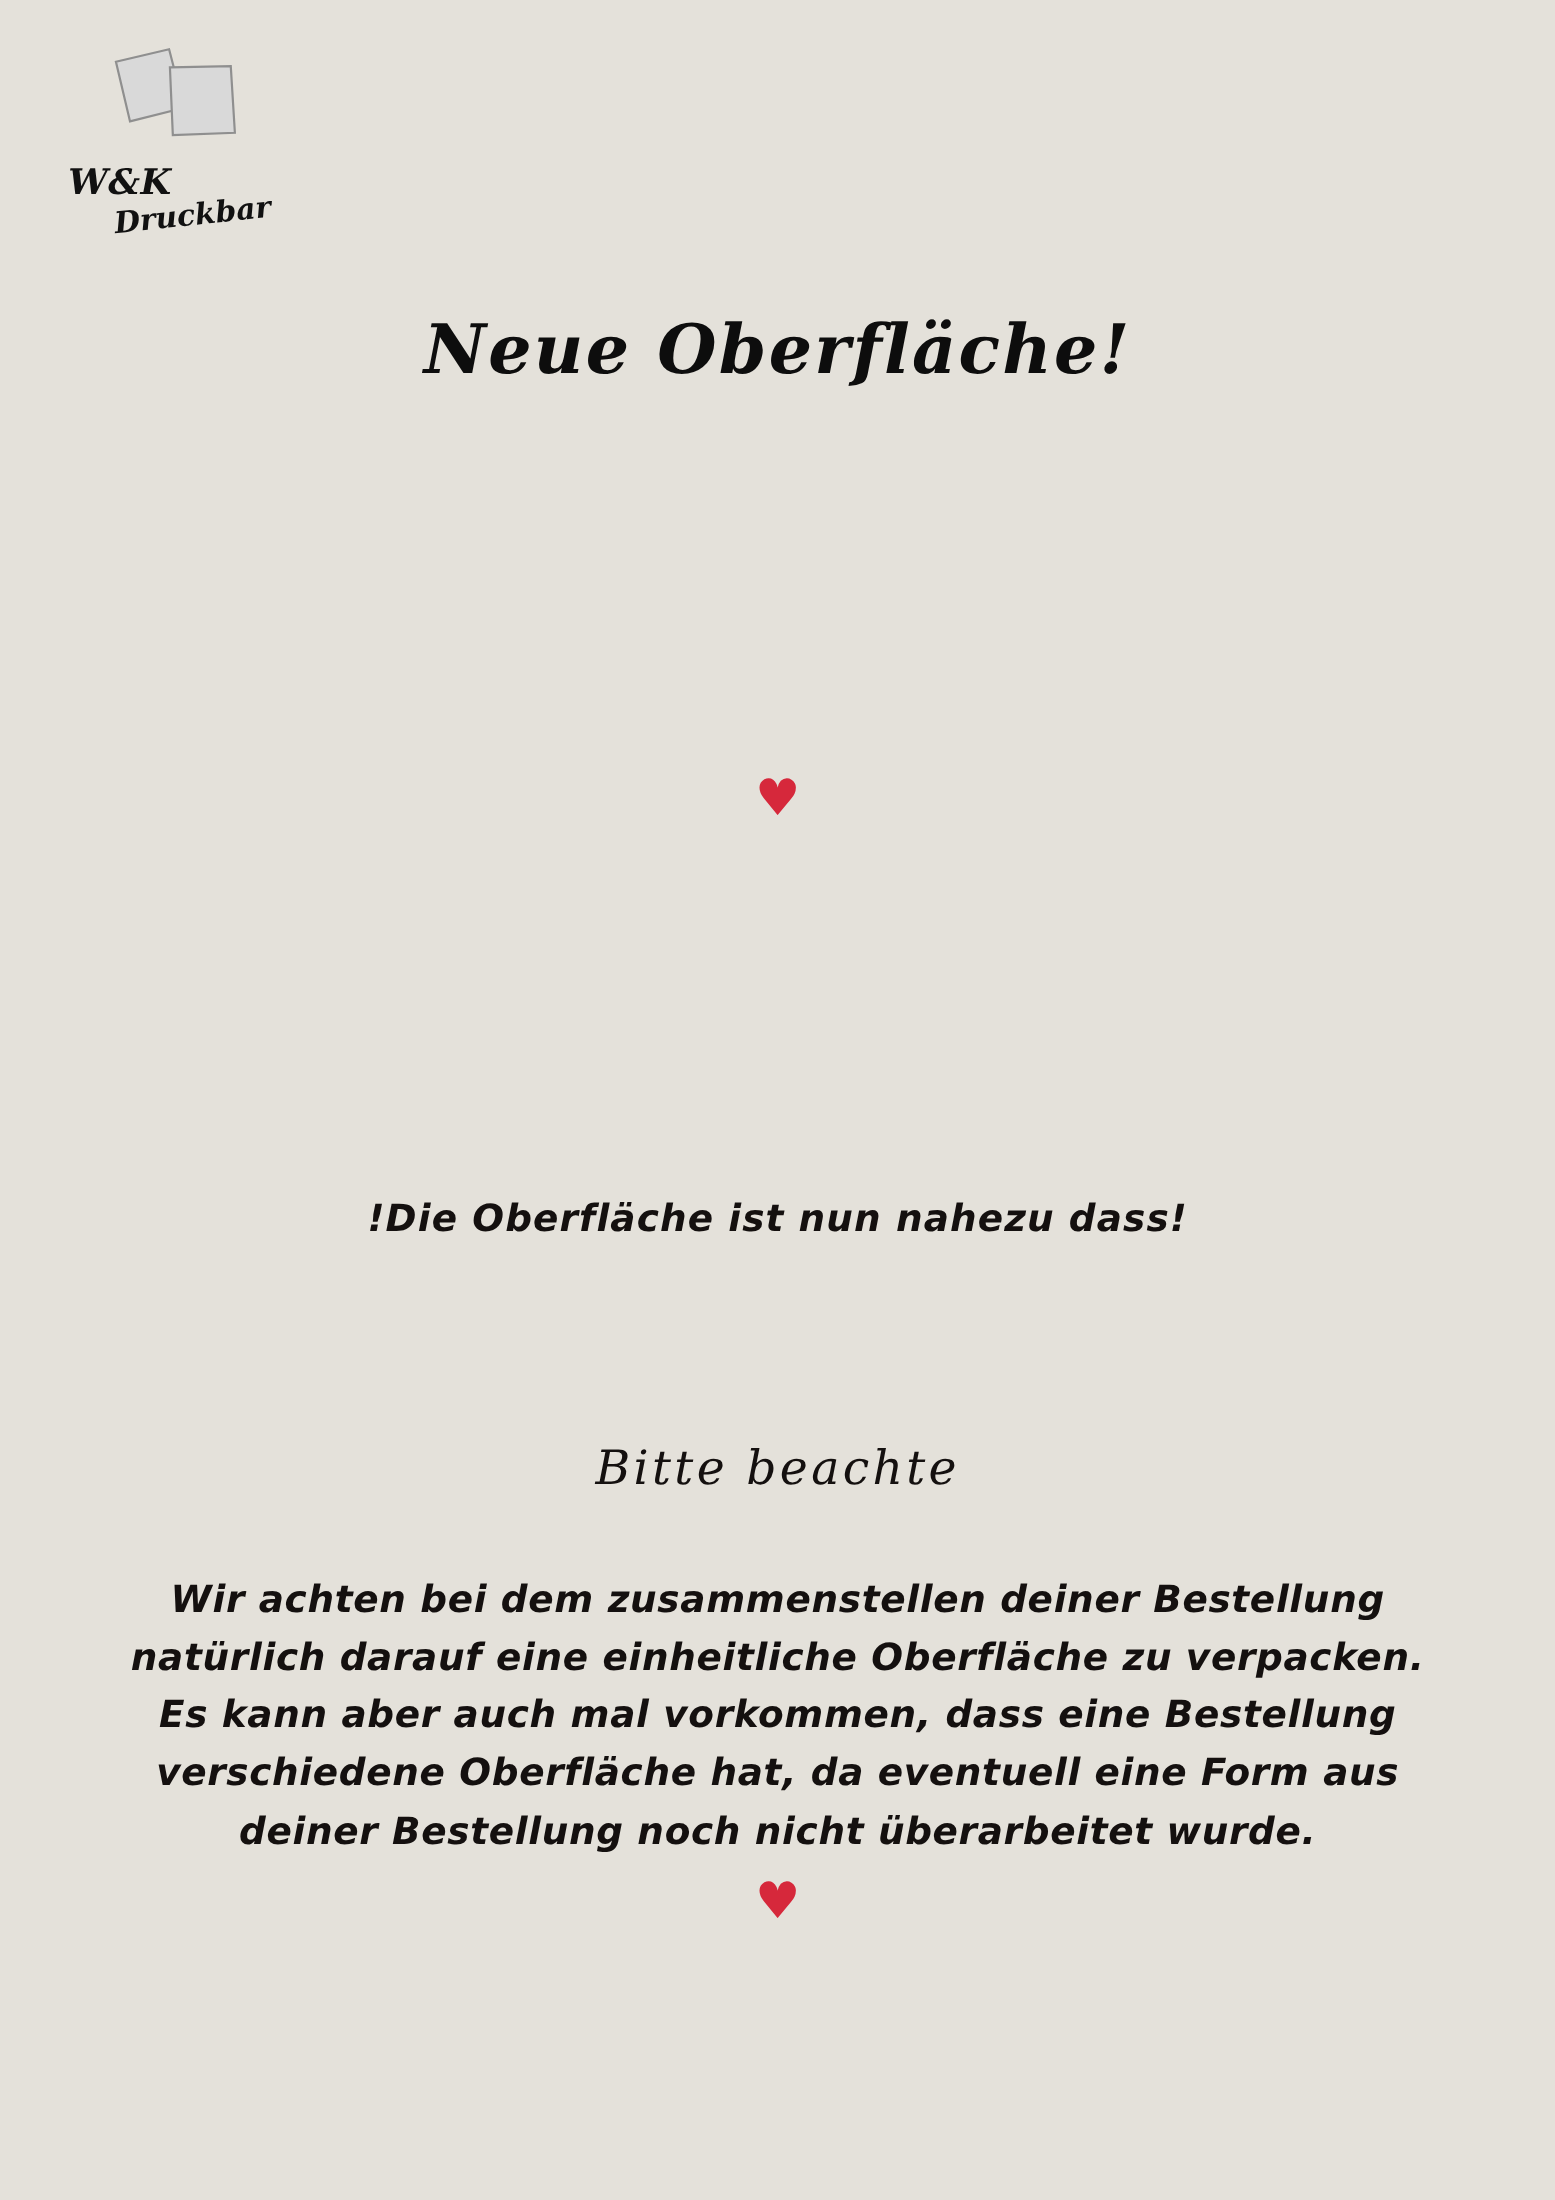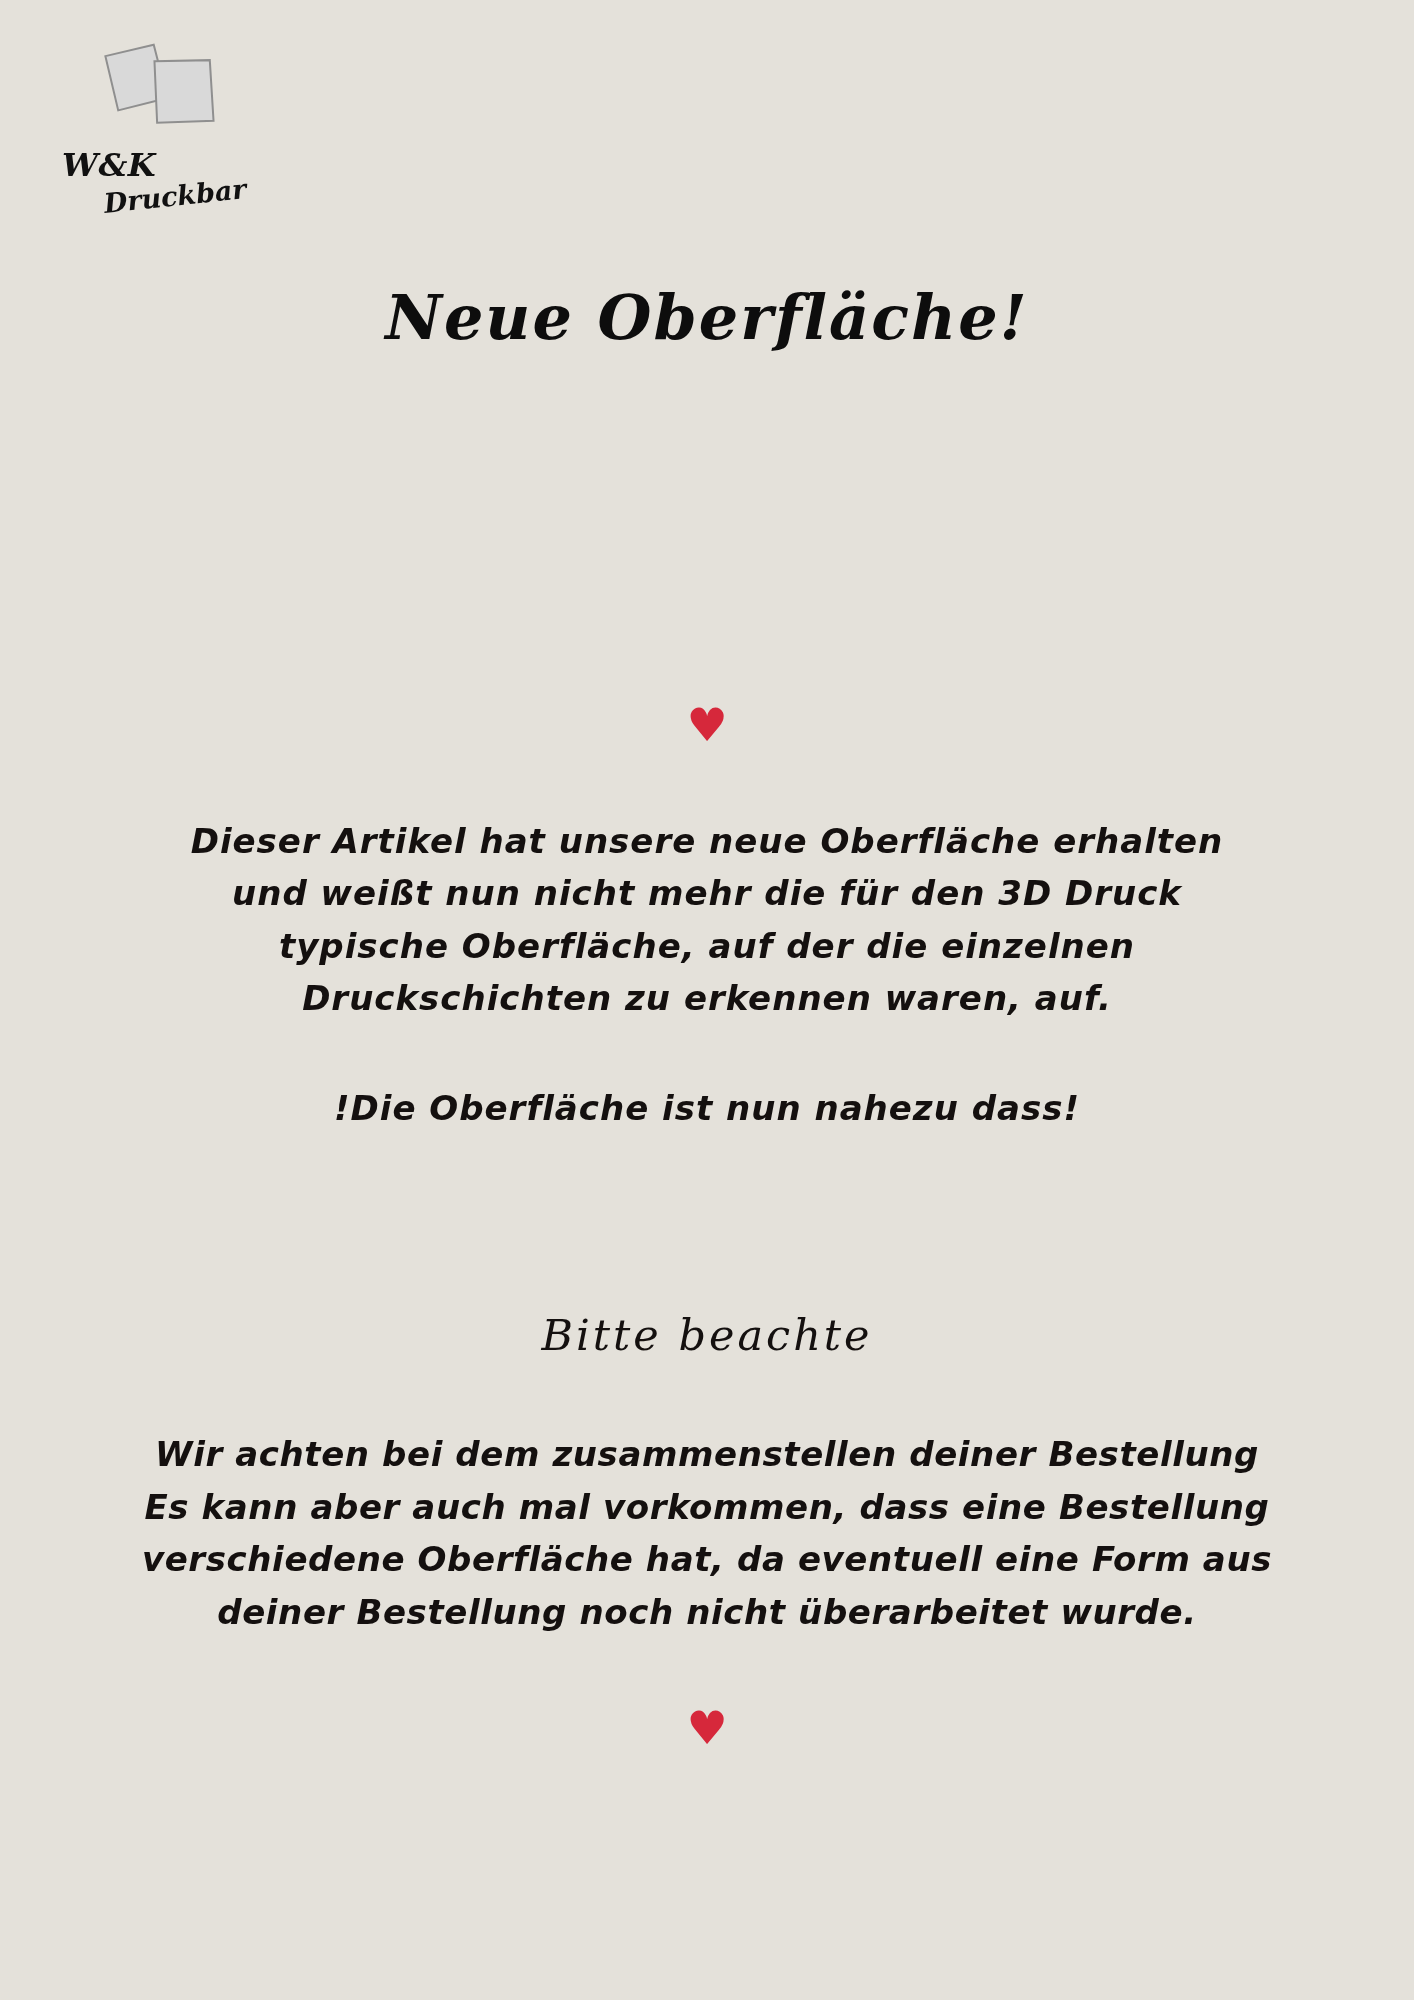--- a/index.html
+++ b/index.html
@@ -152,33 +152,28 @@
     </svg>
     <div class="logo-text">W&amp;K</div>
     <div class="logo-sub">Druckbar</div>
   </div>
 
   <div class="headline">Neue Oberfläche!</div>
 
 
   <div class="heart heart-1">♥</div>
 
-  <div class="block block-main">
-    <span class="line">Dieser Artikel hat unsere neue Oberfläche erhalten</span>
-    <span class="line">und weißt nun nicht mehr die für den 3D Druck</span>
-    <span class="line">typische Oberfläche, auf der die einzelnen</span>
-    <span class="line">Druckschichten zu erkennen waren, auf.</span>
-  </div>
 
   <div class="block block-emph">!Die Oberfläche ist nun nahezu dass!</div>
 
   <div class="note-title">Bitte beachte</div>
 
   <div class="block block-note">
     <span class="line">Wir achten bei dem zusammenstellen deiner Bestellung</span>
+    <span class="line">natürlich darauf eine einheitliche Oberfläche zu verpacken.</span>
     <span class="line">Es kann aber auch mal vorkommen, dass eine Bestellung</span>
     <span class="line">verschiedene Oberfläche hat, da eventuell eine Form aus</span>
     <span class="line">deiner Bestellung noch nicht überarbeitet wurde.</span>
   </div>
 
   <div class="heart heart-2">♥</div>
 
 </div>
 
 </body></html>

